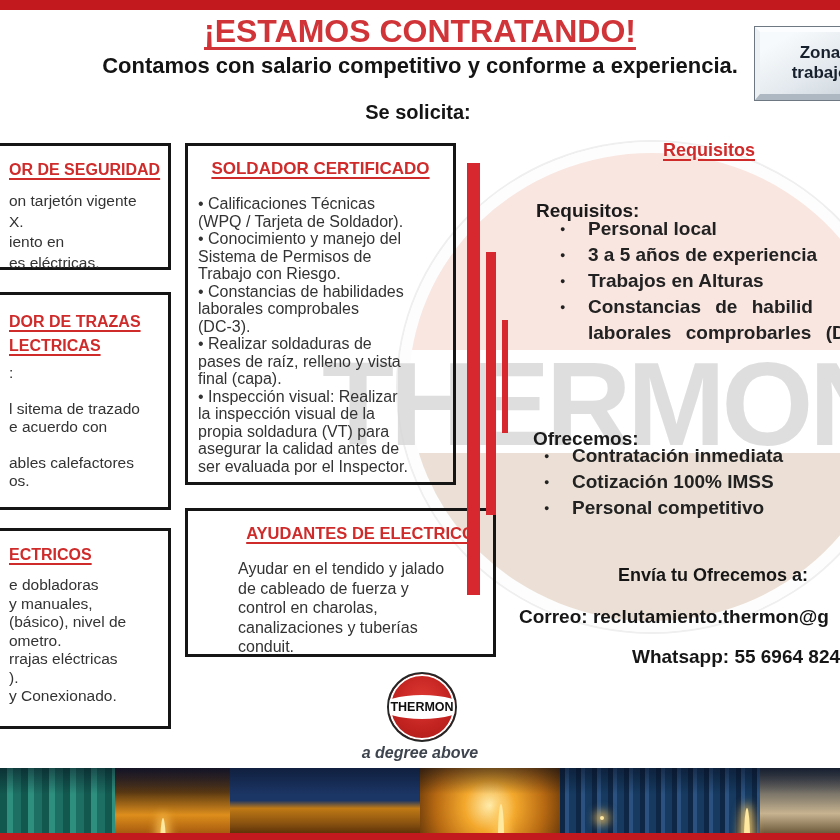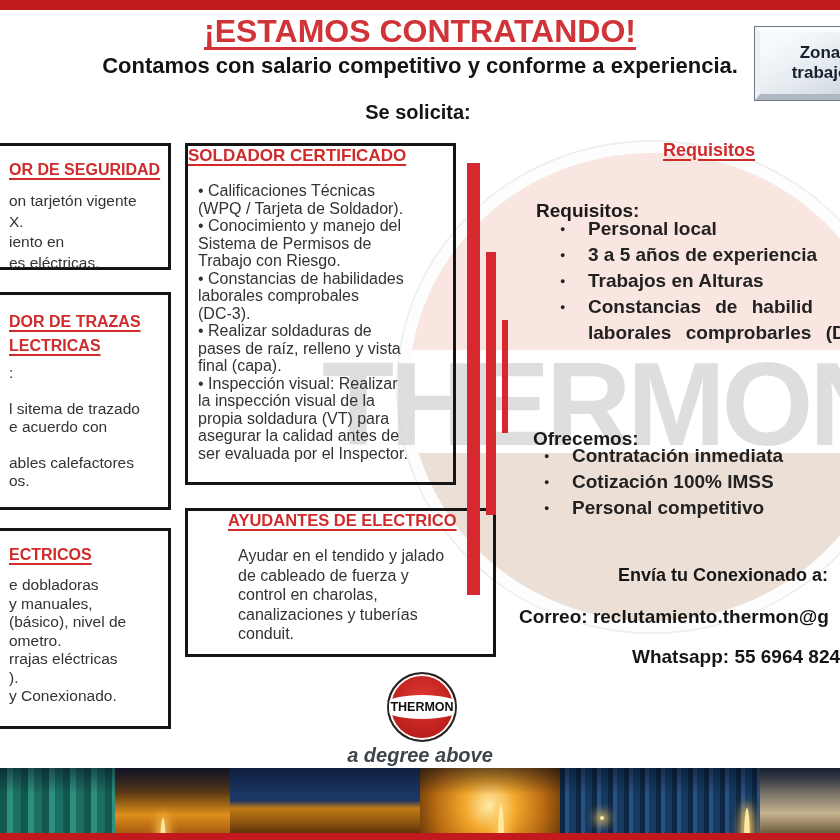--- a/index.html
+++ b/index.html
@@ -44,21 +44,21 @@
   .lbox .jbody{margin:9px 18px 0 56px;font-size:15.5px;}
   .box1{top:143px;height:121px;}
   .box1 .jbody{line-height:20.5px;}
   .box2{top:292px;height:212px;}
   .box2 .jtitle{margin-top:15px;}
   .box2 .jbody{line-height:18px;margin-top:6px;}
   .box3{top:528px;height:195px;}
   .box3 .jbody{line-height:18.5px;}
 
   .cbox{left:185px;width:265px;}
-  .cbox .jtitle{text-align:left;margin-top:0;font-size:17px;}
+  .cbox .jtitle{text-align:center;margin-top:13px;font-size:17px;}
   .cbox .jbody{margin:16px 0 0 10px;}
   .soldador{top:143px;height:336px;}
   .soldador .jbody{font-size:16px;line-height:17.5px;}
   .ayudantes{top:508px;height:143px;padding-left:40px;}
   .ayudantes .jtitle{font-size:16.5px;}
   .ayudantes .jbody{font-size:16px;line-height:19.5px;}
 
   
   .rbar{background:#d6282e;}
   .rbar.a{left:467px;top:163px;width:13px;height:432px;}
@@ -85,21 +85,21 @@
   .whatsapp{left:632px;top:646px;font-size:19px;}
 
   
   .logo{left:387px;top:672px;width:66px;height:66px;border-radius:50%;
       background:radial-gradient(circle at 50% 40%,#e03a34 0%,#c22320 55%,#a81a18 100%);
       border:2px solid #262626;box-shadow:inset 0 0 0 2px #ffffff;overflow:hidden;}
   .logo-band{position:absolute;left:-8px;top:21px;width:82px;height:24px;background:#ffffff;
       border-radius:50%;}
   .logo-text{position:absolute;left:0;top:26px;width:66px;text-align:center;
       font-size:12.5px;font-weight:bold;color:#101010;letter-spacing:0px;}
-  .tagline{left:320px;top:744px;width:200px;text-align:center;font-size:20px;font-weight:bold;
+  .tagline{left:320px;top:744px;width:200px;text-align:center;font-size:16px;font-weight:bold;
       font-style:italic;color:#3e454e;}
 
   
   .photo{left:0;top:768px;width:840px;height:65px;overflow:hidden;
       background:linear-gradient(180deg,#0d1f3c,#13294d);}
   .photo>div{position:absolute;top:0;height:65px;}
   .ph-teal{left:0;width:115px;
       background:repeating-linear-gradient(90deg,#12584f 0 7px,#2e8f7f 7px 13px,#1d6e63 13px 21px);}
   .ph-amber1{left:115px;width:115px;
       background:linear-gradient(180deg,#241f33 0%,#5c3a12 38%,#dd8e1c 72%,#a85c0e 100%);}
@@ -204,21 +204,21 @@
 laborales comprobarles (D</li>
   </ul>
 
   <div class="abs blabel off-label">Ofrecemos:</div>
   <ul class="abs blist off-list">
     <li>Contratación inmediata</li>
     <li>Cotización 100% IMSS</li>
     <li>Personal competitivo</li>
   </ul>
 
-  <div class="abs contact envia">Envía tu Conexionado a:</div>
+  <div class="abs contact envia">Envía tu Ofrecemos a:</div>
   <div class="abs contact email">Correo: reclutamiento.thermon@g</div>
   <div class="abs contact whatsapp">Whatsapp: 55 6964 824</div>
 
   <div class="abs logo">
     <div class="logo-band"></div>
     <div class="logo-text">THERMON</div>
   </div>
   <div class="abs tagline">a degree above</div>
 
   <div class="abs photo">

